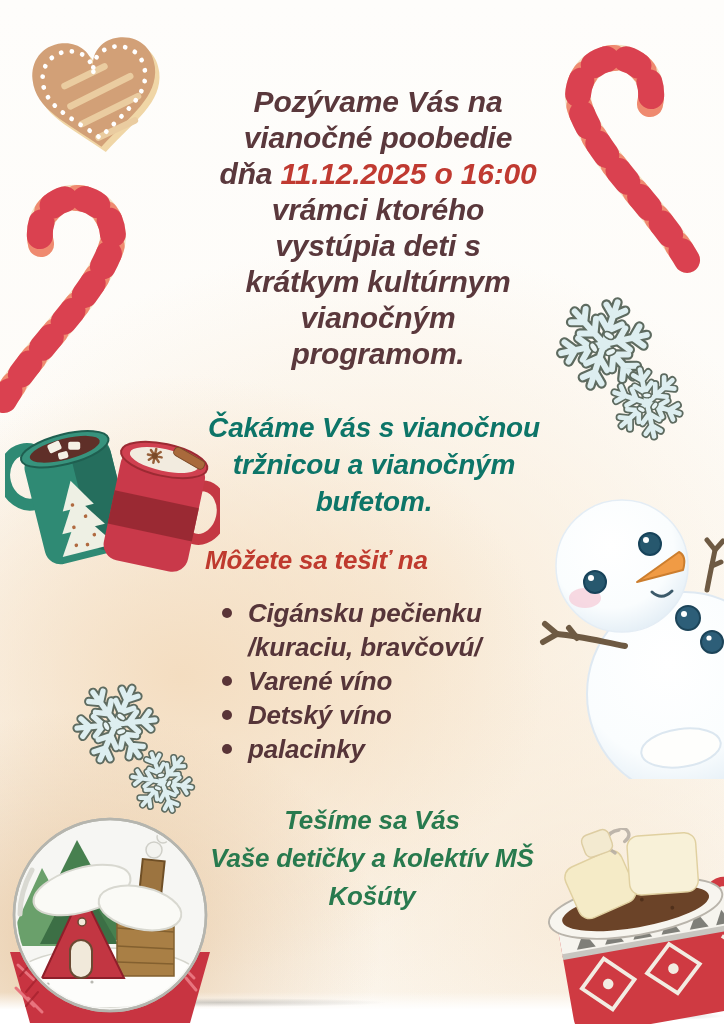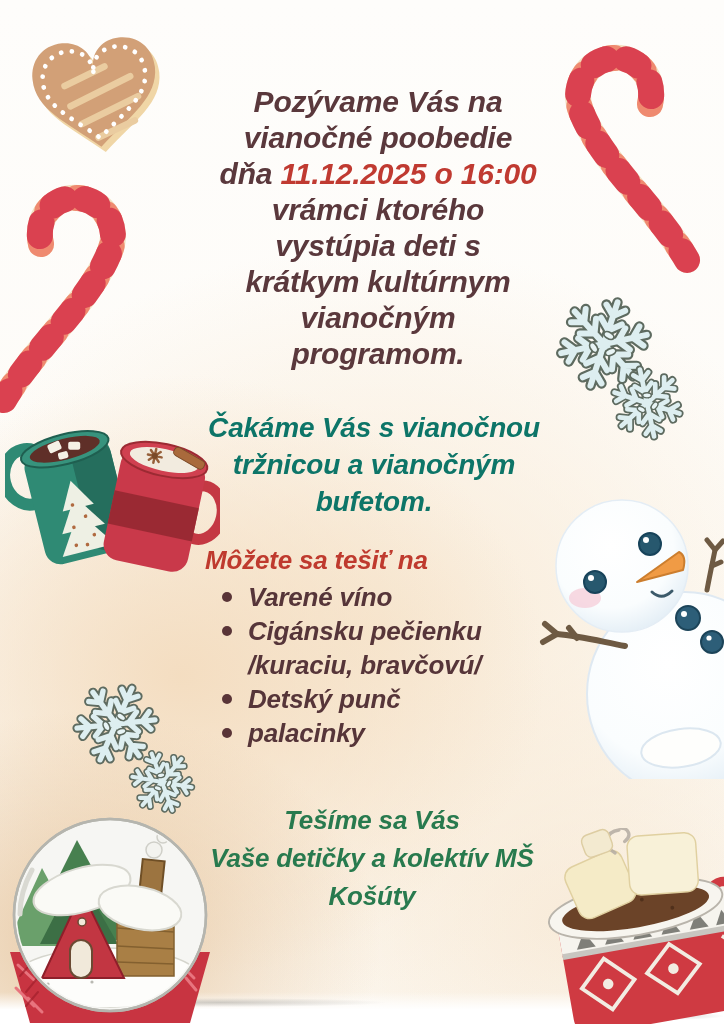--- a/index.html
+++ b/index.html
@@ -17,21 +17,21 @@
     background:linear-gradient(rgba(255,255,255,0), #ffffff 55%);}
   .shadow-line{position:absolute;z-index:1;border-radius:50%;}
   .s1{left:55px;top:998px;width:330px;height:9px;background:radial-gradient(ellipse at center, rgba(125,125,120,.35), transparent 72%);}
   .s2{left:612px;top:1012px;width:112px;height:8px;background:radial-gradient(ellipse at center, rgba(125,125,120,.3), transparent 72%);}
   .deco{position:absolute;z-index:2;}
   .txt{position:absolute;z-index:5;font-weight:bold;font-style:italic;letter-spacing:-0.2px;}
   .title-block{top:84px;left:16px;width:724px;text-align:center;font-size:30px;line-height:36px;color:#5a383c;}
   .date-red{color:#c03a31;text-align:right;}
   .invite-block{top:409px;left:12px;width:724px;text-align:center;font-size:28px;line-height:37px;color:#0d7568;}
   .menu-block{left:205px;top:545px;width:350px;font-size:26px;line-height:34px;}
-  .menu-heading{color:#bf3a2e;line-height:31px;margin-bottom:4px;}
+  .menu-heading{color:#bf3a2e;line-height:31px;margin-bottom:20px;}
   .menu-list{list-style:none;margin:0;padding:0;color:#563539;}
   .menu-list li{position:relative;padding-left:43px;}
   .menu-list li .l2{line-height:34px;}
   .menu-list li::before{content:"";position:absolute;left:17px;top:12px;width:10px;height:10px;border-radius:50%;background:#593437;}
   .closing-block{top:801px;left:10px;width:724px;text-align:center;font-size:26px;line-height:38px;color:#287a4e;}
 </style>
 </head>
 <body>
 
 <div class="page">
@@ -275,28 +275,28 @@
     <div>tržnicou a vianočným</div>
     <div>bufetom.</div>
   </div>
 
   <div class="txt menu-block">
     <div class="menu-heading">
       <div>Môžete sa tešiť na</div>
     </div>
     <ul class="menu-list">
       <li>
-        <div>Varené víno</div>
-      </li>
-      <li>
         <div>Cigánsku pečienku</div>
         <div class="l2">/kuraciu, bravčovú/</div>
       </li>
       <li>
-        <div>Detský punč</div>
+        <div>Varené víno</div>
+      </li>
+      <li>
+        <div>Detský víno</div>
       </li>
       <li>
         <div>palacinky</div>
       </li>
     </ul>
   </div>
 
   <div class="txt closing-block">
     <div>Tešíme sa Vás</div>
     <div>Vaše detičky a kolektív MŠ</div>

